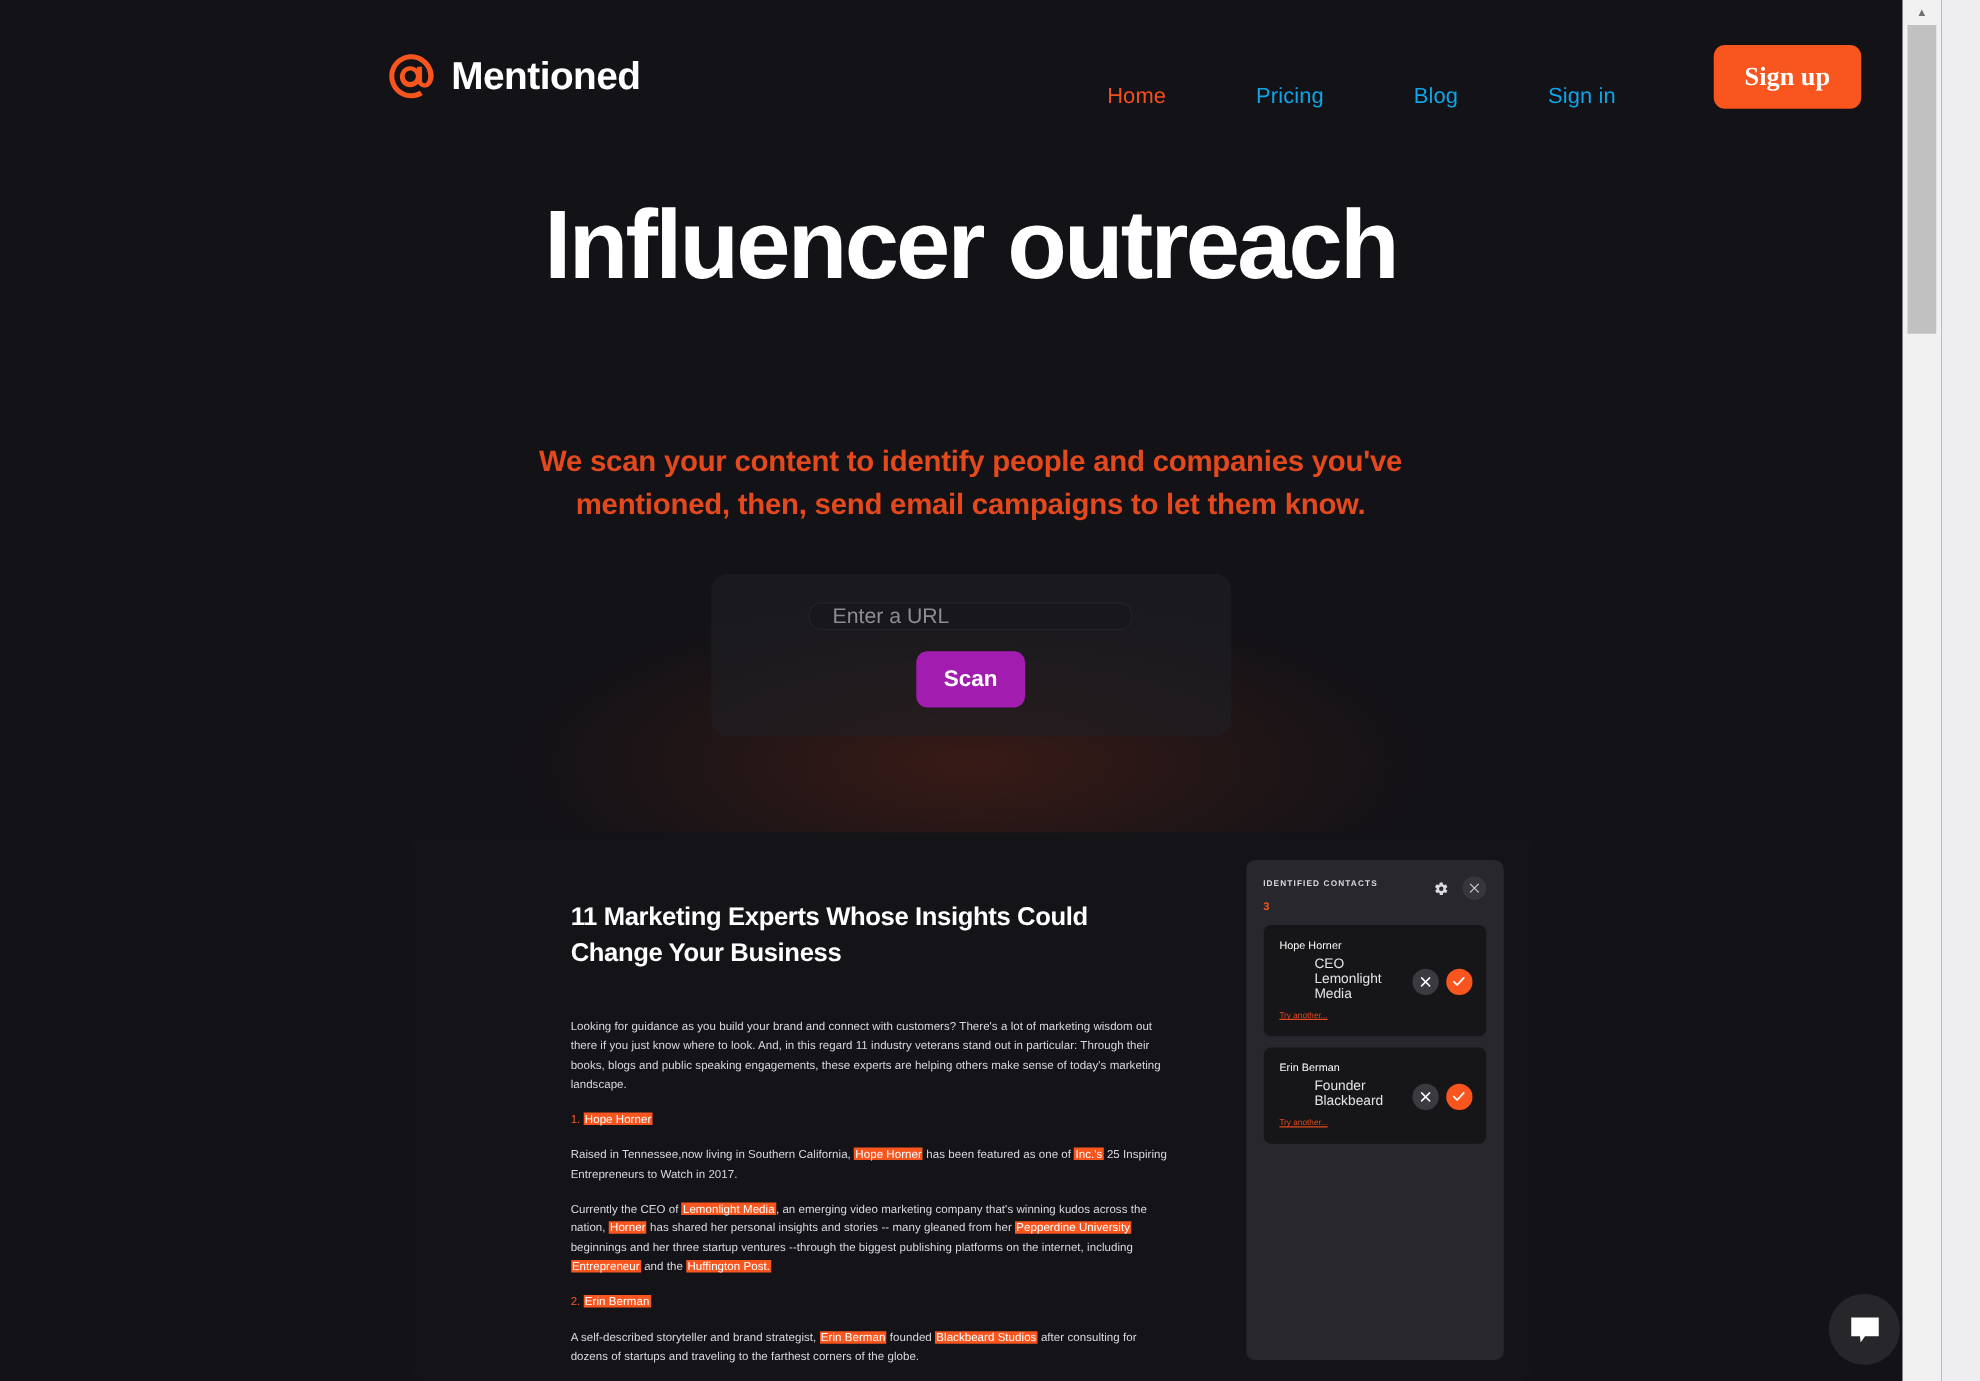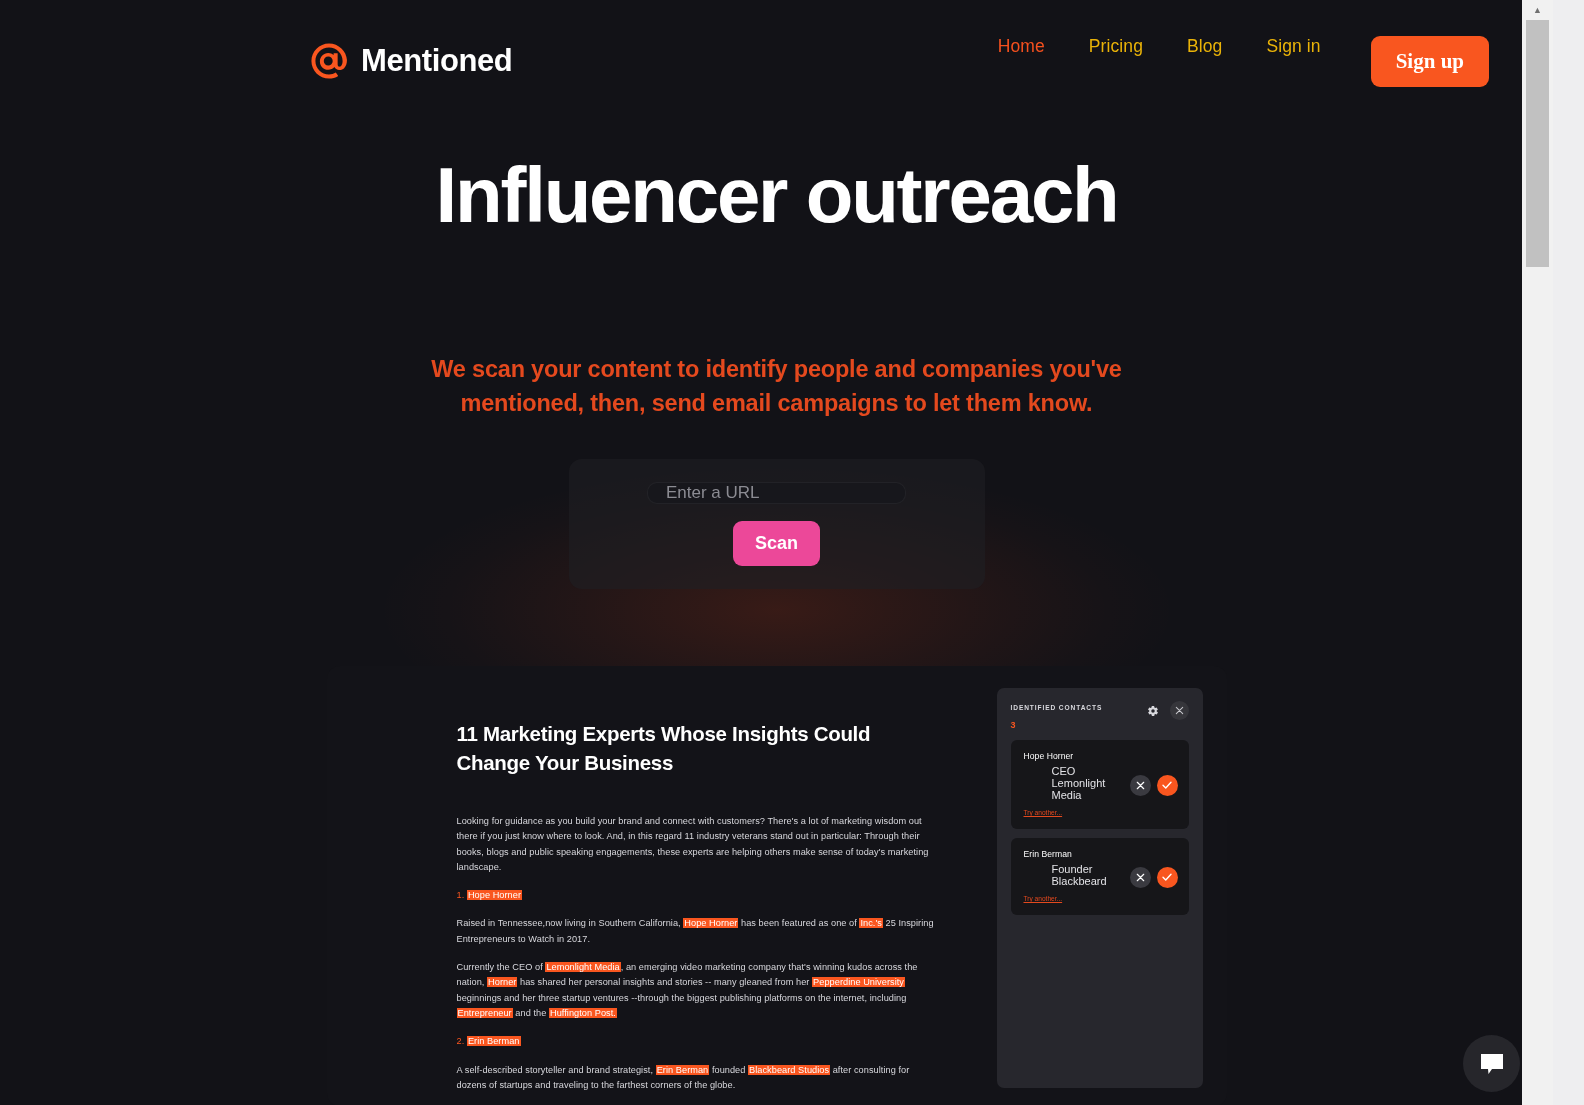--- a/index.html
+++ b/index.html
@@ -37,23 +37,23 @@
     height: 98px;
   }
   .brand { display: flex; align-items: center; gap: 13px; }
   .at-logo {
     width: 38px; height: 38px; flex: 0 0 38px;
     display: block;
   }
   .brand-name {
     color: #ffffff; font-size: 31px; font-weight: 700; letter-spacing: -0.4px;
   }
-  .nav-links { display: flex; align-items: flex-start; gap: 44px; }
+  .nav-links { display: flex; align-items: flex-end; gap: 72px; }
   .nav-link {
-    font-size: 17.5px; color: #eab308; text-decoration: none;
+    font-size: 17.5px; color: #0ea5e9; text-decoration: none;
     letter-spacing: 0.1px; cursor: pointer;
   }
   .nav-link.active { color: #f4501e; }
   .signup-btn {
     background: #f9561f; color: #fff; border: none;
     font-family: Liberation Serif, serif; font-size: 21px; font-weight: 700;
     padding: 13px 25px; border-radius: 9px; cursor: pointer;
     margin-left: 6px;
   }
   
@@ -74,21 +74,21 @@
     padding: 23px 20px; display: flex; align-items: center; gap: 17px; flex-direction: column;
   }
   .url-input {
     flex: 1; height: 45px; border-radius: 10px;
     background: #17171c; border: 1px solid rgba(255,255,255,0.05);
     color: #fff; font-family: inherit; font-size: 17px;
     padding: 0 18px; outline: none;
   }
   .url-input::placeholder { color: #8c8c93; }
   .scan-btn {
-    background: #ec4899; color: #fff; border: none;
+    background: #a21caf; color: #fff; border: none;
     font-family: inherit; font-size: 18px; font-weight: 700;
     padding: 0 22px; height: 45px; border-radius: 9px; cursor: pointer;
   }
   
   .demo {
     position: relative; z-index: 2;
     margin: 77px auto 0; width: 900px; height: 440px;
     background: #131318; border-radius: 13px;
     display: flex; overflow: hidden;
   }

